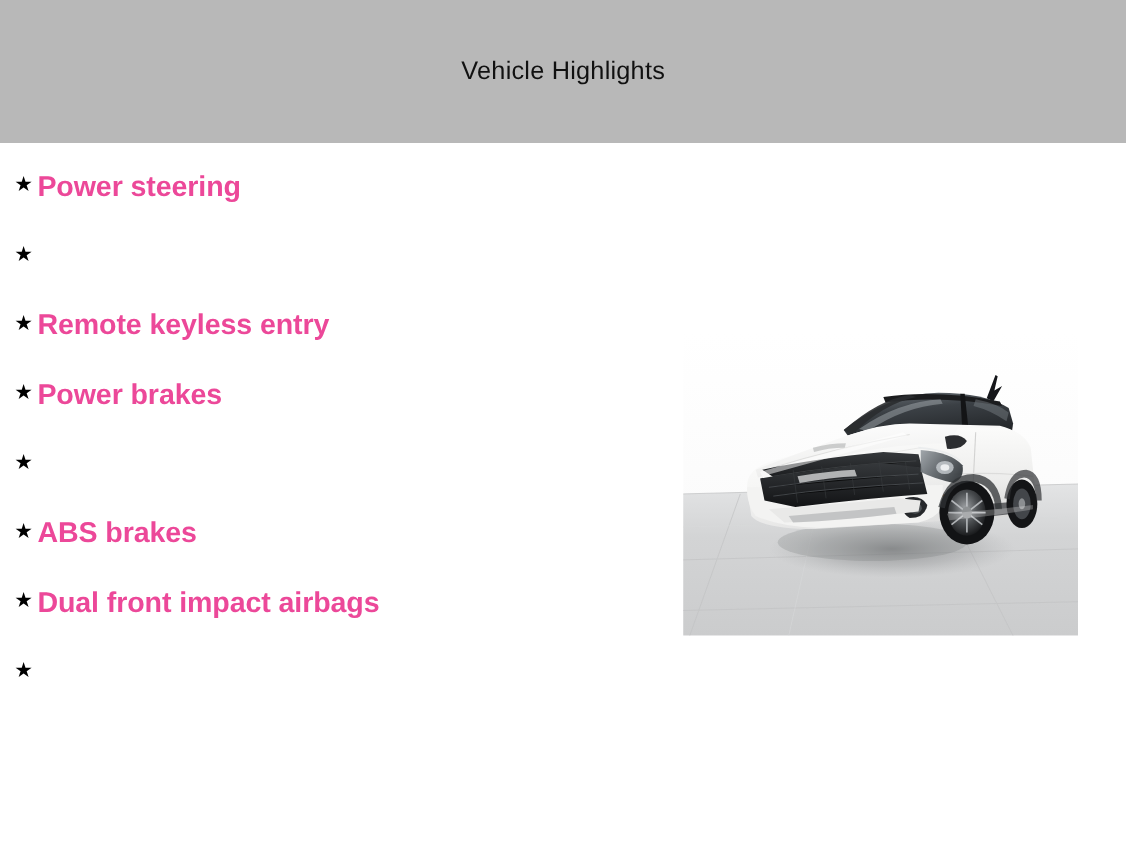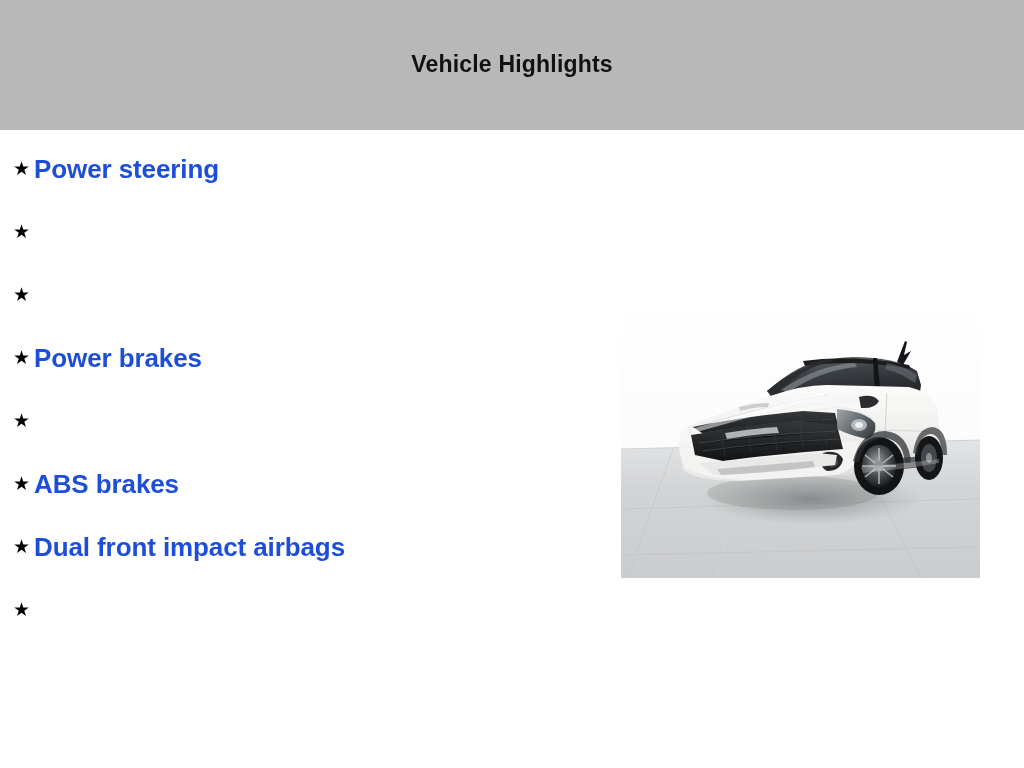--- a/index.html
+++ b/index.html
@@ -23,21 +23,21 @@
     width: 1024px;
     height: 130px;
     background: #b8b8b8;
     display: flex;
     align-items: center;
     justify-content: center;
     box-sizing: border-box;
   }
   .header-title {
     font-size: 23px;
-    font-weight: bold;
+    font-weight: normal;
     color: #111111;
     letter-spacing: 0.2px;
     text-align: right;
     margin-top: -2px;
   }
 
   
   .content {
     position: absolute;
     left: 0;
@@ -74,21 +74,21 @@
     font-size: 19px;
     line-height: 34px;
     color: #000000;
     box-sizing: border-box;
   }
   .feature-label {
     flex: 1 1 auto;
     font-size: 26px;
     font-weight: bold;
     line-height: 34px;
-    color: #1d4ed8;
+    color: #ec4899;
     max-width: 510px;
     letter-spacing: -0.1px;
   }
 
   
   .vehicle-photo {
     position: absolute;
     left: 621px;
     top: 173px;
     width: 359px;
@@ -117,20 +117,21 @@
       <span class="bullet-star">★</span>
       <span class="feature-label">Power steering</span>
     </li>
 
     <li class="feature-item">
       <span class="bullet-star">★</span>
     </li>
 
     <li class="feature-item">
       <span class="bullet-star">★</span>
+      <span class="feature-label">Remote keyless entry</span>
     </li>
 
     <li class="feature-item">
       <span class="bullet-star">★</span>
       <span class="feature-label">Power brakes</span>
     </li>
 
     <li class="feature-item">
       <span class="bullet-star">★</span>
     </li>

